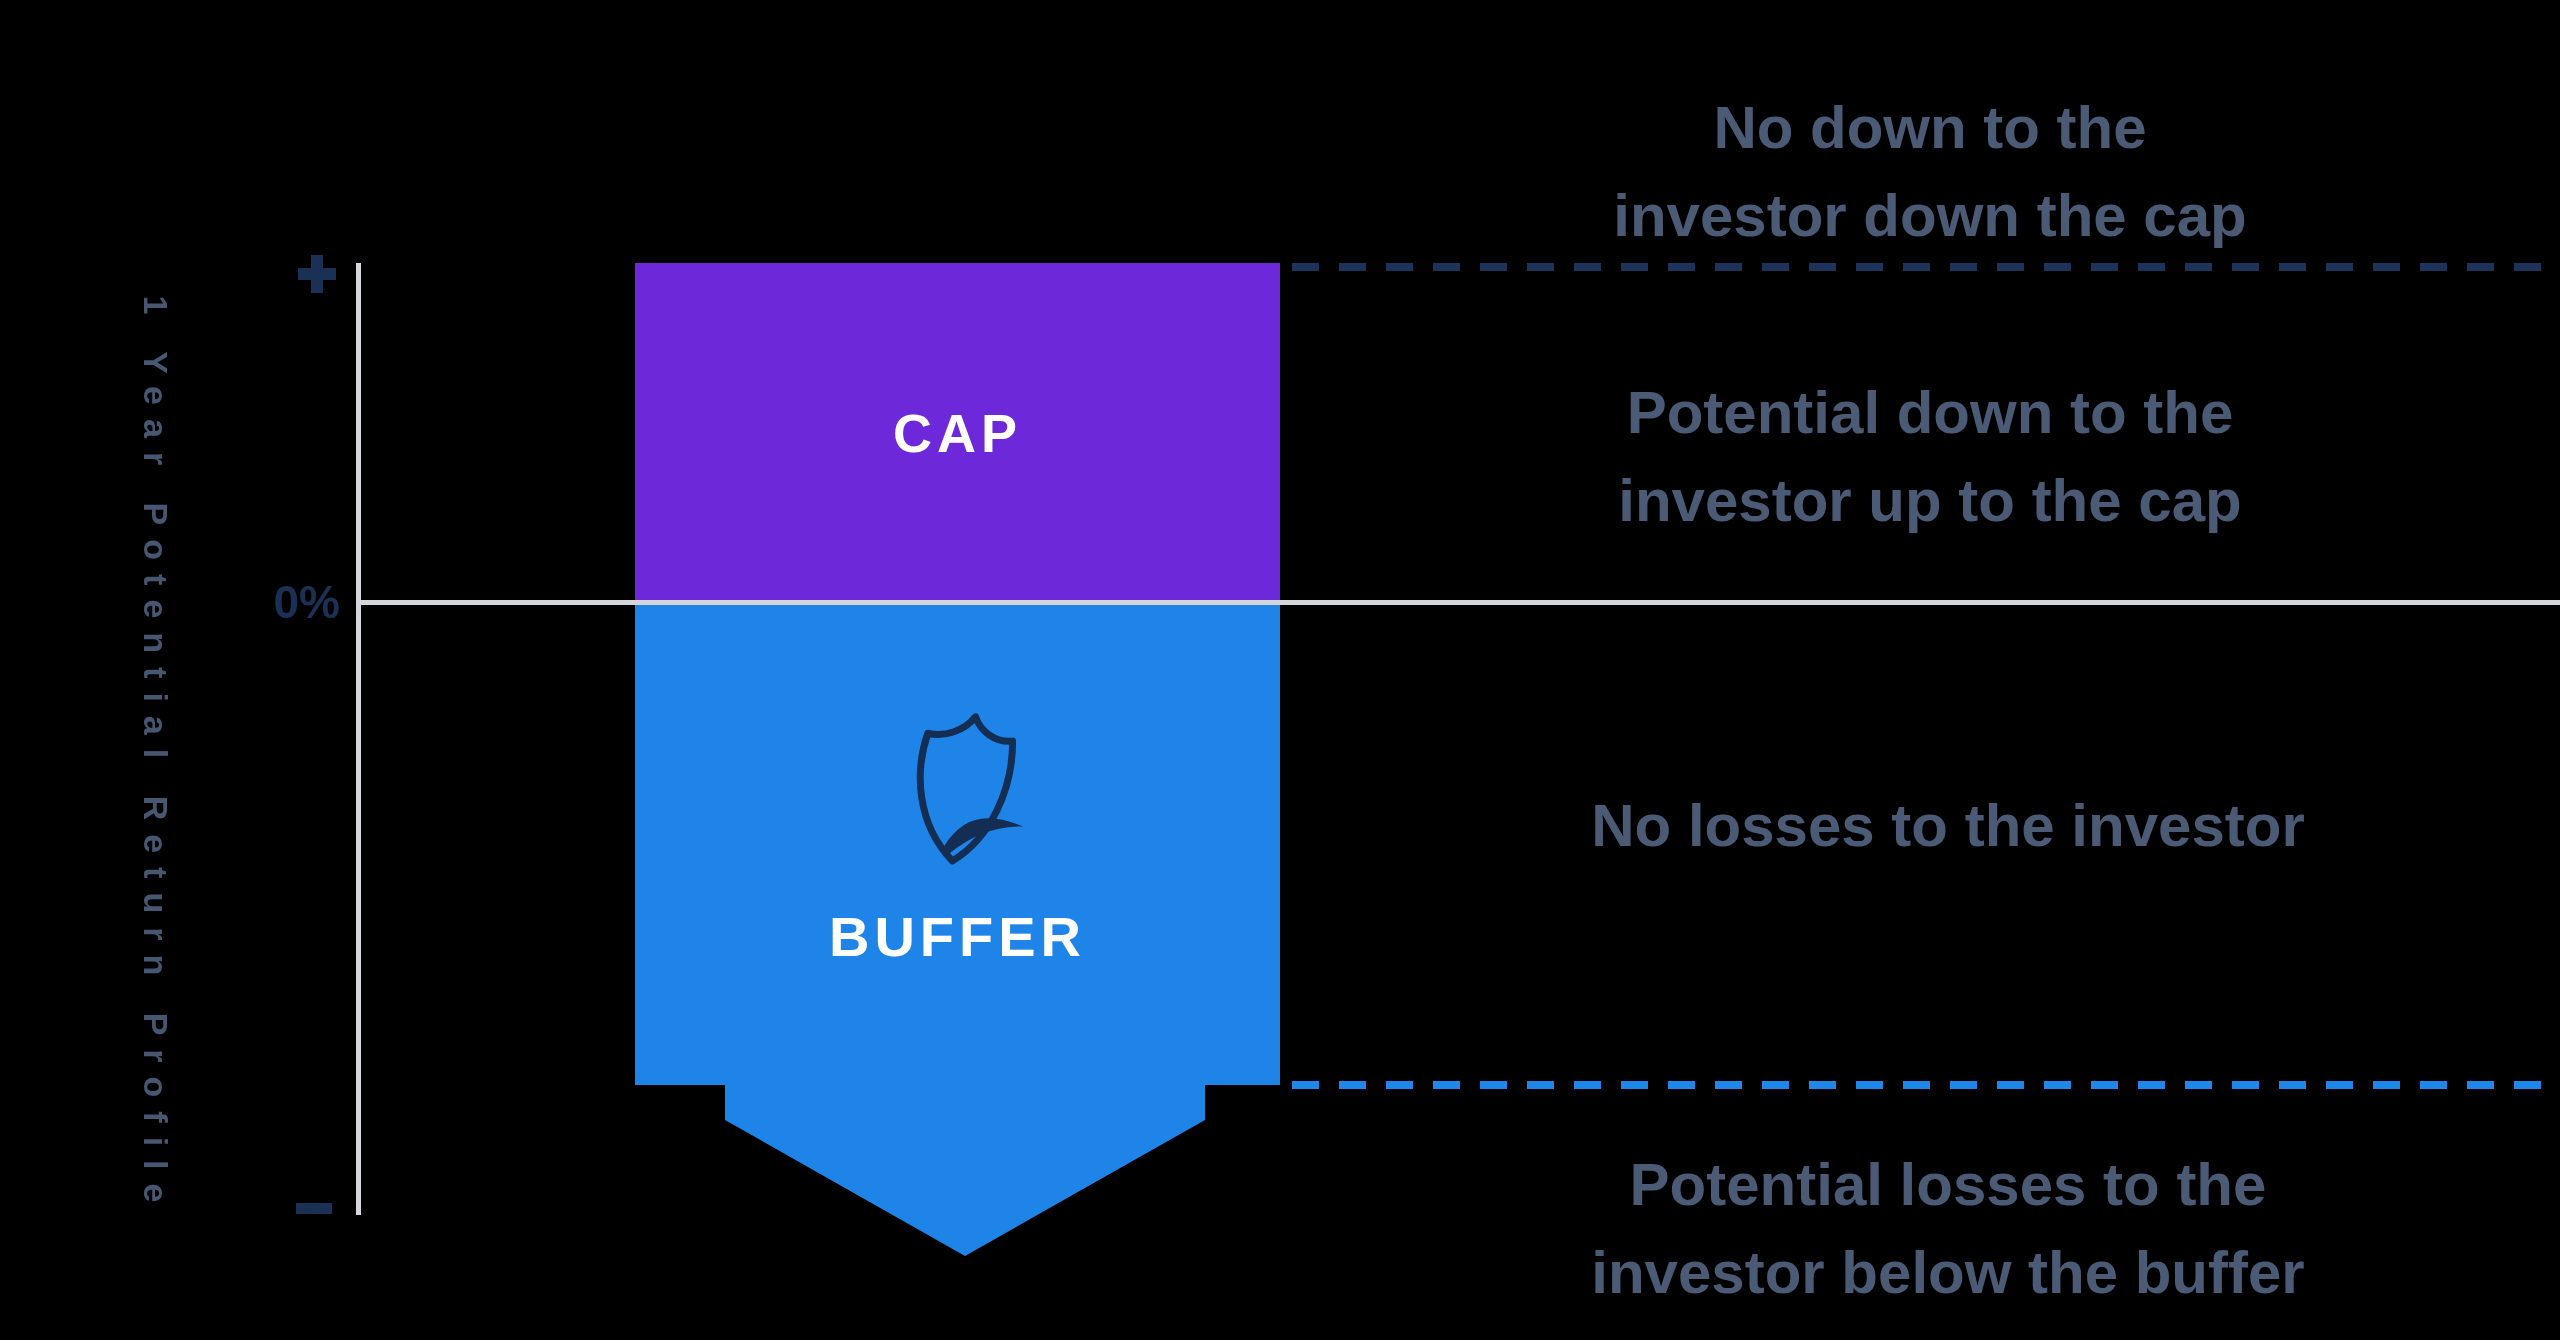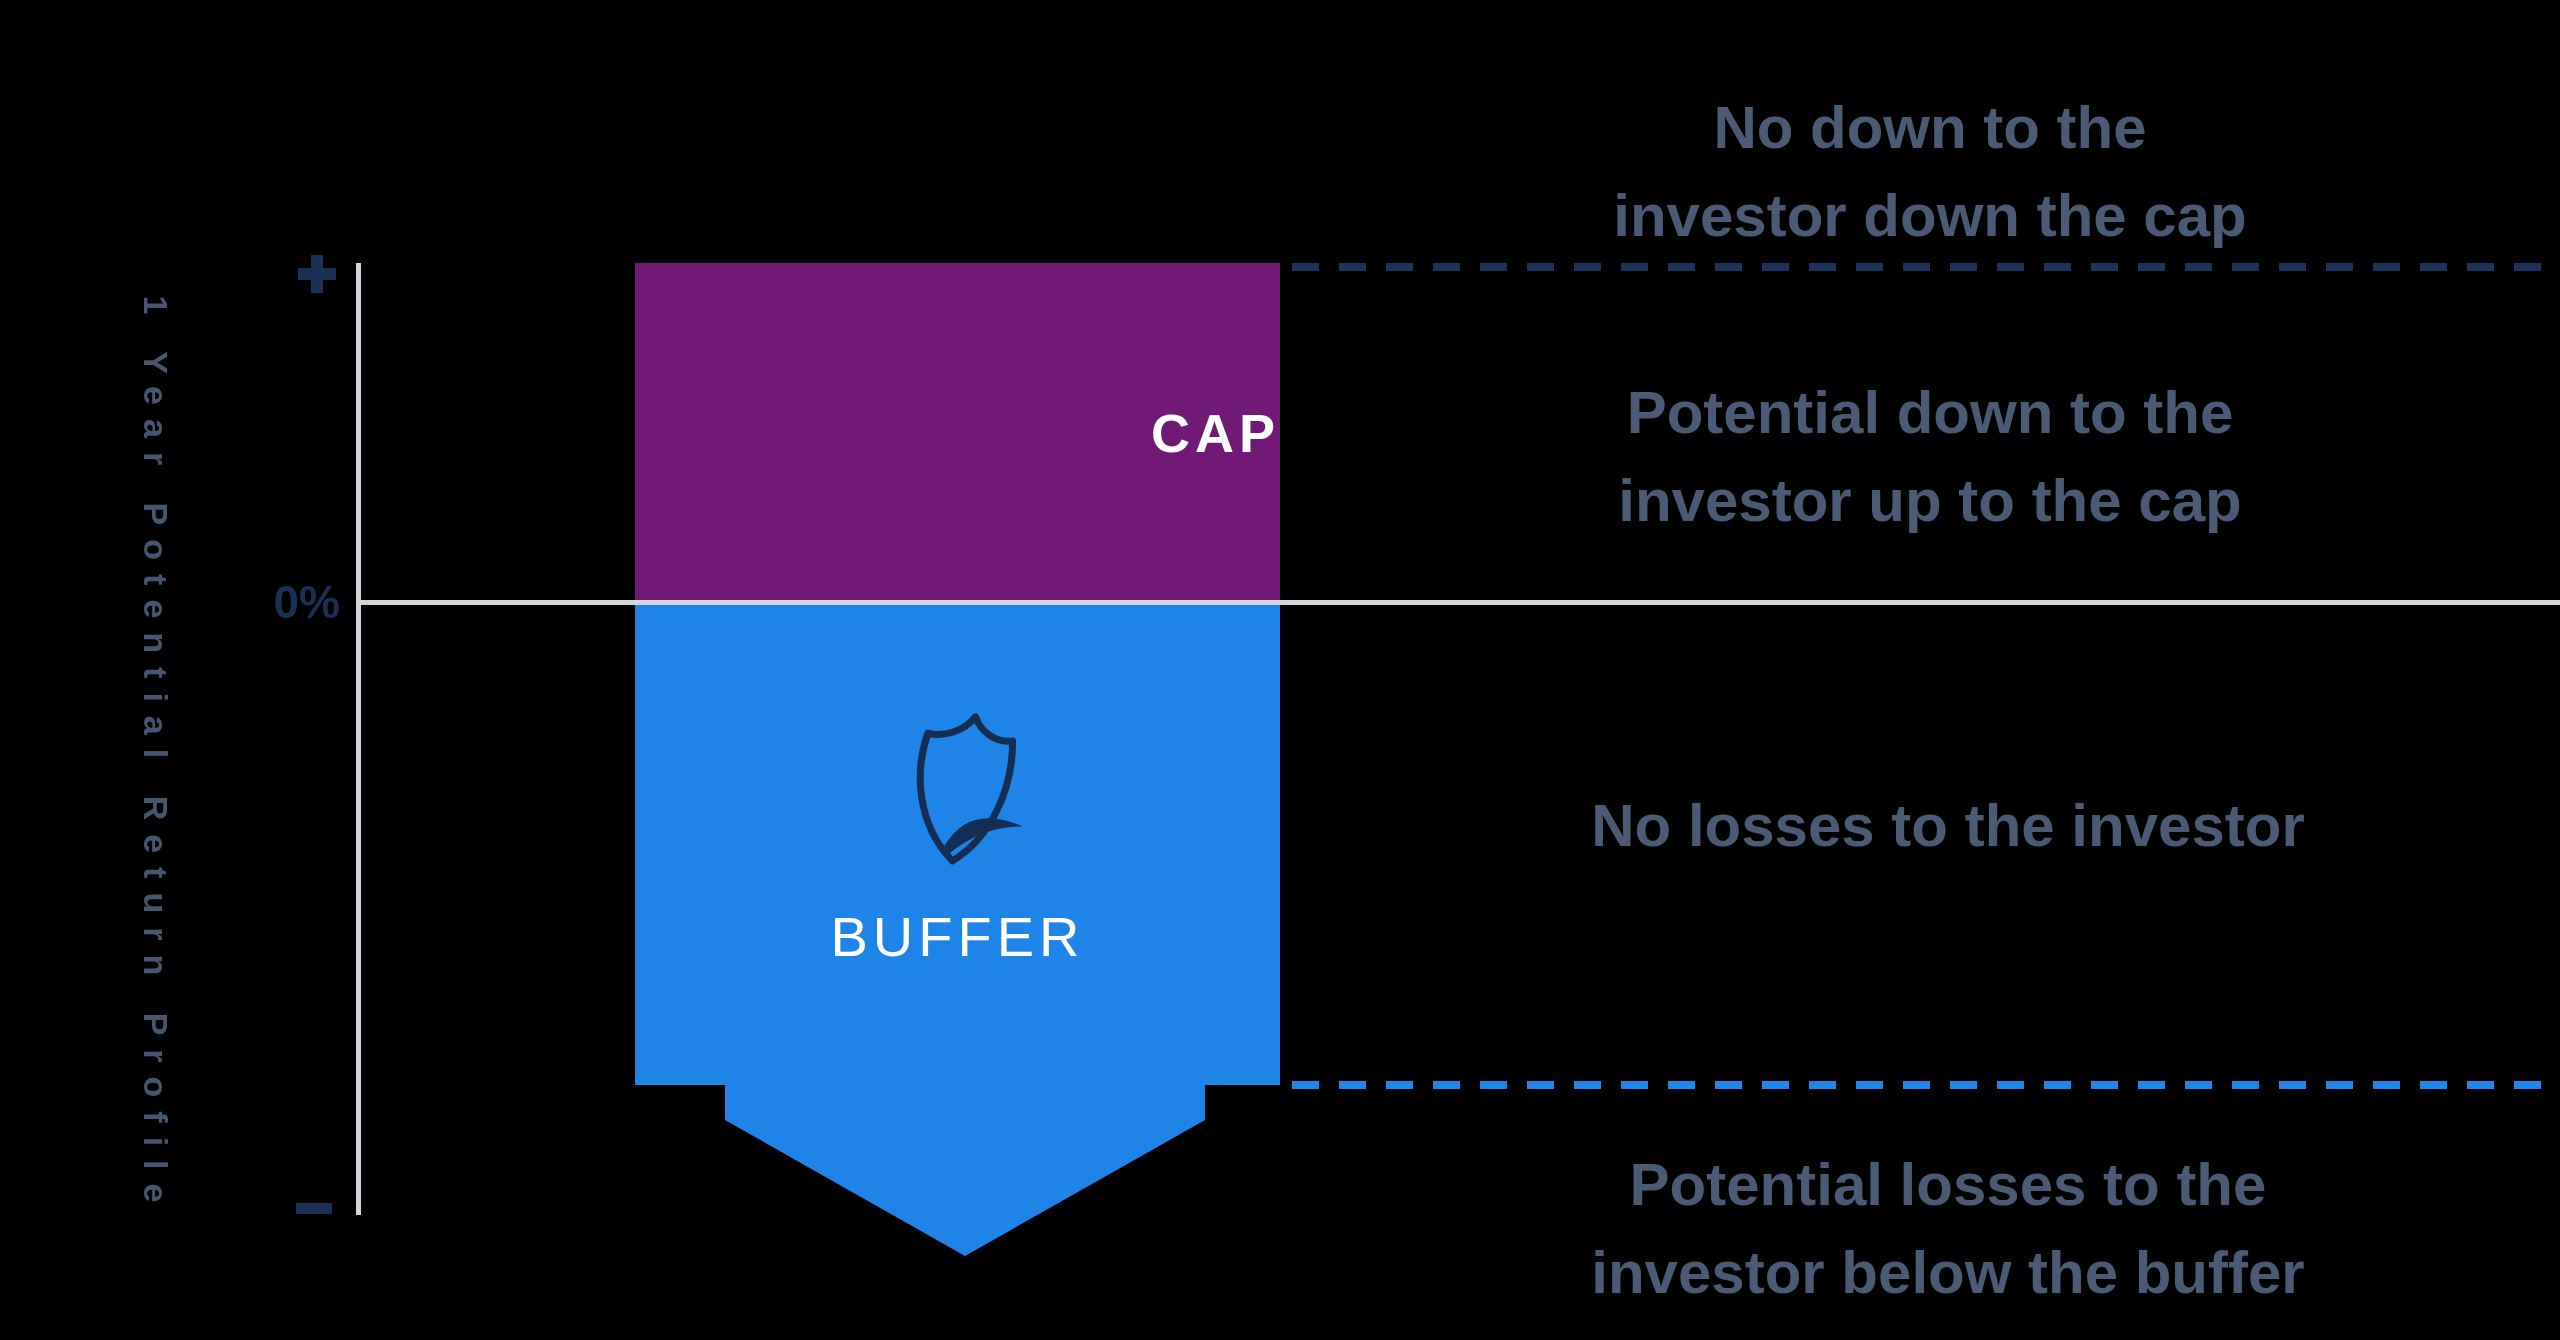--- a/index.html
+++ b/index.html
@@ -24,31 +24,31 @@
   }
   .y-axis-label{
     position:absolute;left:155px;top:756px;
     transform:translate(-50%,-50%) rotate(90deg);
     white-space:nowrap;
     font-size:34px;font-weight:700;letter-spacing:14px;color:#475671;
   }
   
   .cap-box{
     position:absolute;left:635px;top:263px;width:645px;height:339px;
-    background:#701a75;
-    display:flex;align-items:center;justify-content:flex-end;
+    background:#6d28d9;
+    display:flex;align-items:center;justify-content:center;
   }
   .cap-box .box-label{
     color:#fff;font-size:54px;font-weight:700;letter-spacing:5px;
   }
   .buffer-shape{position:absolute;left:635px;top:602px;width:645px;height:660px;}
   .buffer-label{
     position:absolute;left:635px;top:902px;width:645px;height:68px;
     display:flex;align-items:center;justify-content:center;
-    color:#fff;font-size:56px;font-weight:400;letter-spacing:5px;z-index:4;
+    color:#fff;font-size:56px;font-weight:700;letter-spacing:5px;z-index:4;
   }
   .shield{position:absolute;left:900px;top:712px;width:130px;height:160px;transform:rotate(8deg);z-index:4;}
   
   .dash-line{position:absolute;left:1292px;width:1268px;height:8px;}
   .dash-cap{
     top:263px;
     background:repeating-linear-gradient(to right,#1c3459 0 27px,transparent 27px 47px);
   }
   .dash-buffer{
     top:1081px;

